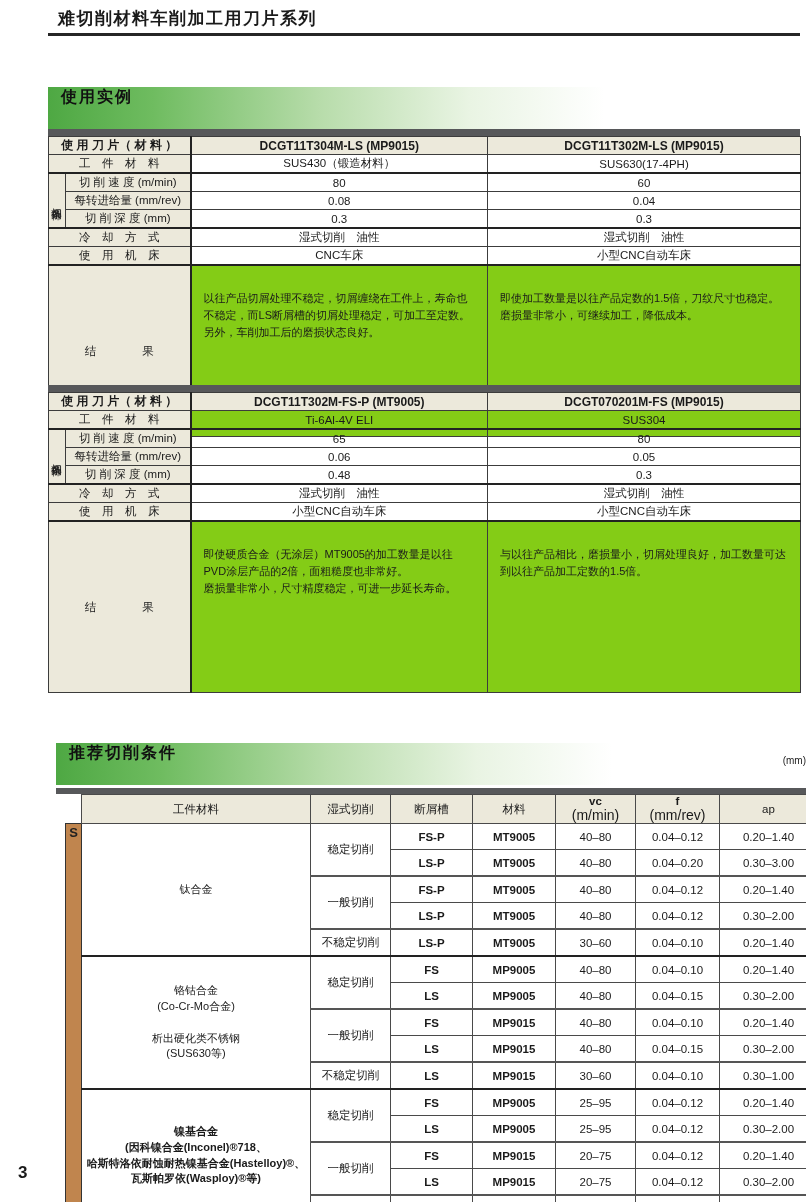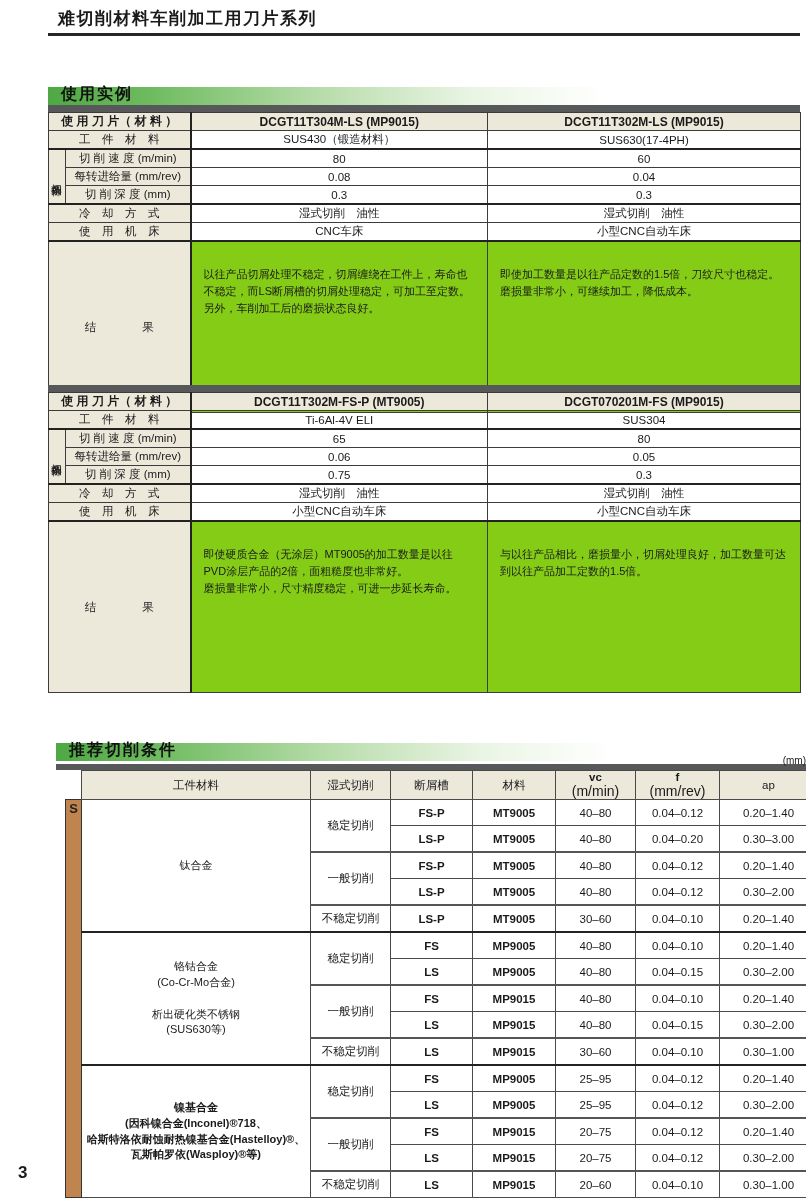--- a/index.html
+++ b/index.html
@@ -4,21 +4,21 @@
 <style>
   html,body{margin:0;padding:0;}
   body{
     width:806px;height:1202px;position:relative;background:#fff;
     font-family:"Liberation Sans","DejaVu Sans",sans-serif;color:#1a1a1a;
     overflow:hidden;
   }
   .page-title{position:absolute;left:58px;top:7px;font-size:17px;font-weight:bold;letter-spacing:1.5px;}
   .title-rule{position:absolute;left:48px;top:33px;width:752px;height:3px;background:#262626;}
 
-  .section-bar{height:18px;display:flex;align-items:flex-end;
+  .section-bar{height:42px;display:flex;align-items:flex-start;
     background:linear-gradient(90deg,#4ea843 0%,#6fbc60 14%,#b7dcaa 36%,#e9f4e3 56%,#ffffff 74%);}
   .section-bar .t{font-size:16px;font-weight:bold;letter-spacing:2px;padding-left:13px;color:#111;}
   .darkbar{height:7px;background:#57585a;}
   .darkbar.thin{height:6px;}
 
   .blk{position:absolute;left:48px;width:752px;}
   #usage1{top:87px;}
   #usage2{top:385px;}
   #rec{top:743px;padding-left:8px;}
 
@@ -144,21 +144,21 @@
       <td class="vdiv">65</td>
       <td>80</td>
     </tr>
     <tr>
       <td class="lbl">每转进给量 (mm/rev)</td>
       <td class="vdiv">0.06</td>
       <td>0.05</td>
     </tr>
     <tr>
       <td class="lbl">切 削 深 度 (mm)</td>
-      <td class="vdiv">0.75</td>
+      <td class="vdiv">0.48</td>
       <td>0.3</td>
     </tr>
     <tr class="thick">
       <td class="lbl" colspan="2">冷　却　方　式</td>
       <td class="vdiv">湿式切削　油性</td>
       <td>湿式切削　油性</td>
     </tr>
     <tr>
       <td class="lbl" colspan="2">使　用　机　床</td>
       <td class="vdiv">小型CNC自动车床</td>

